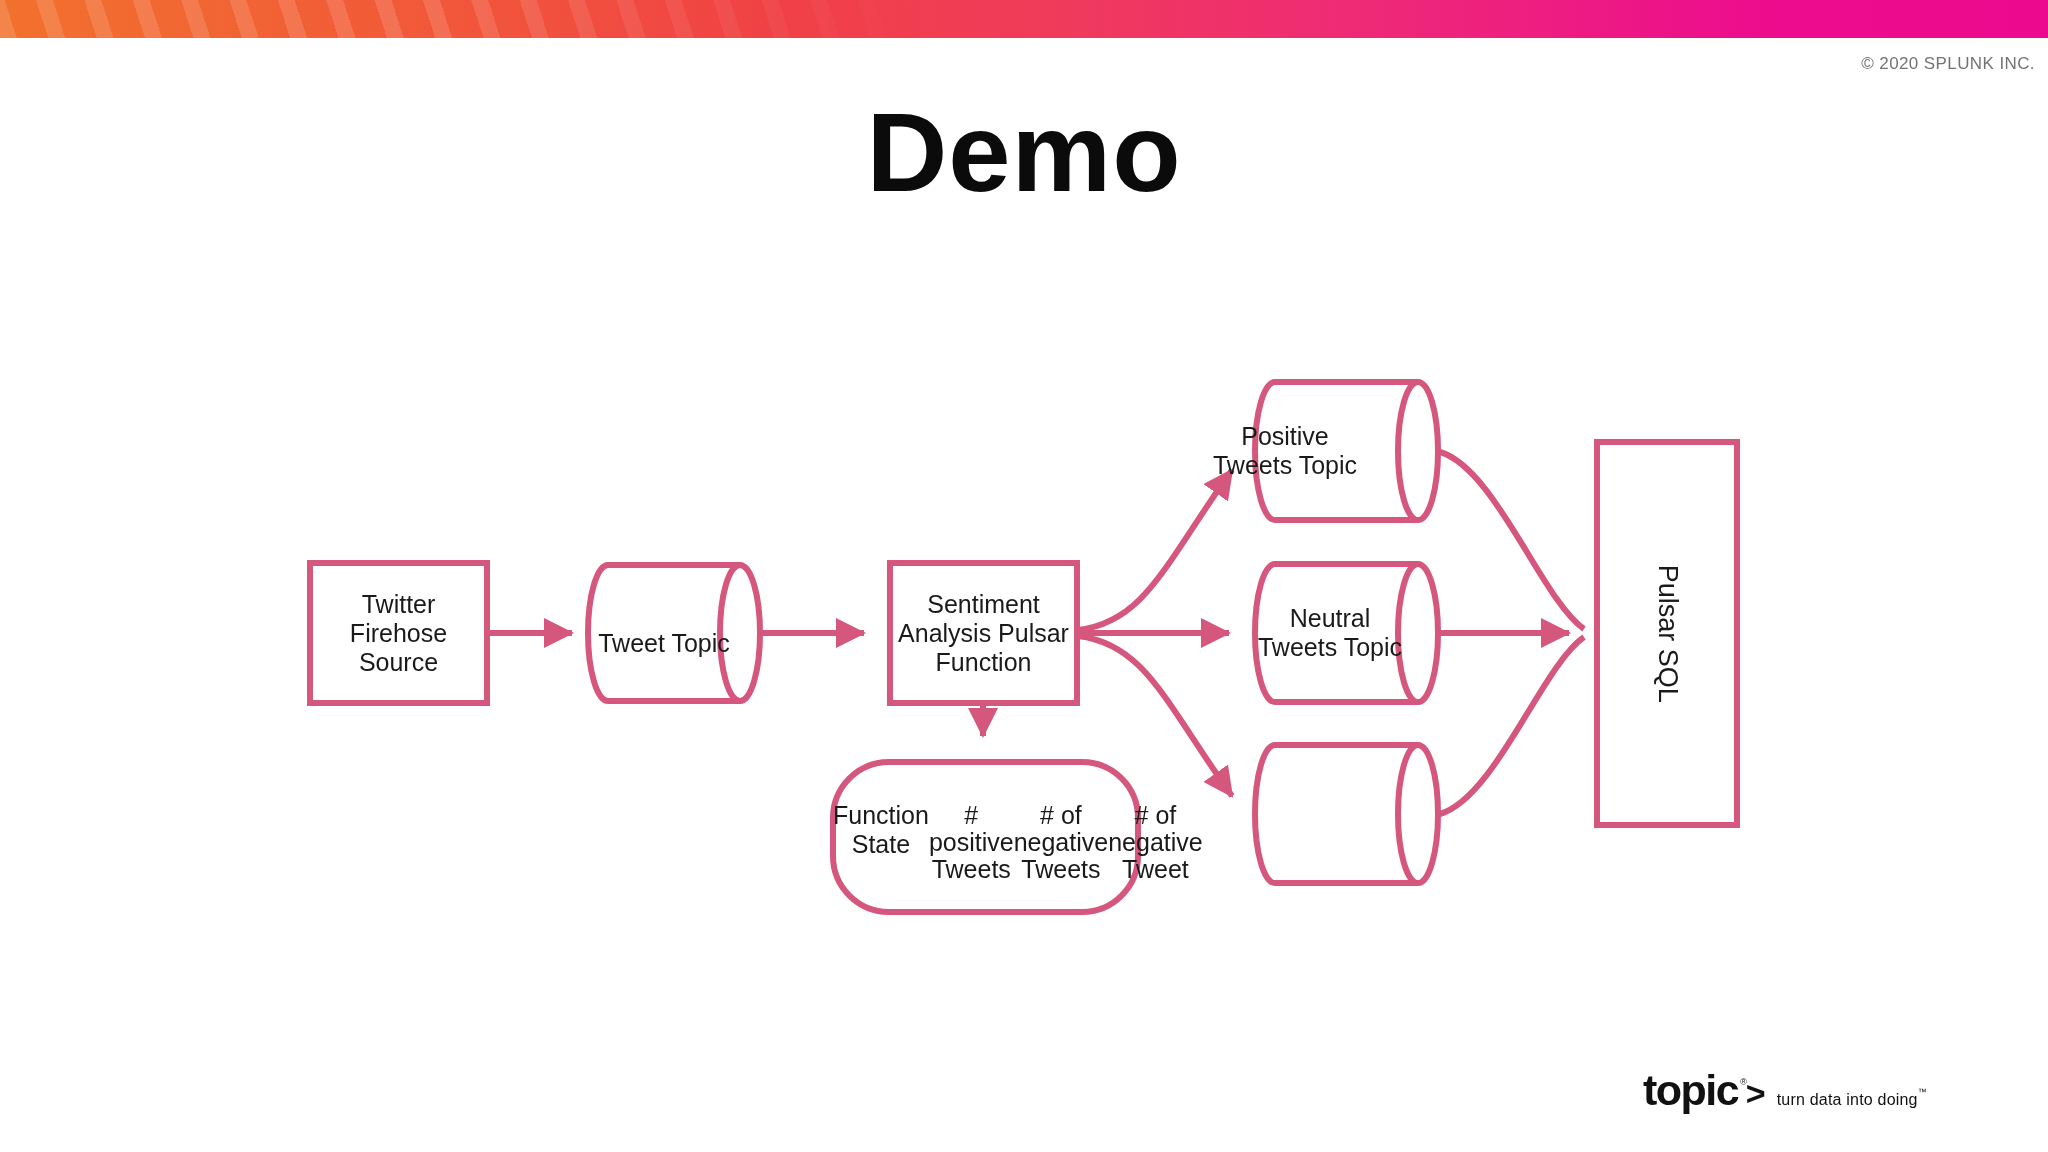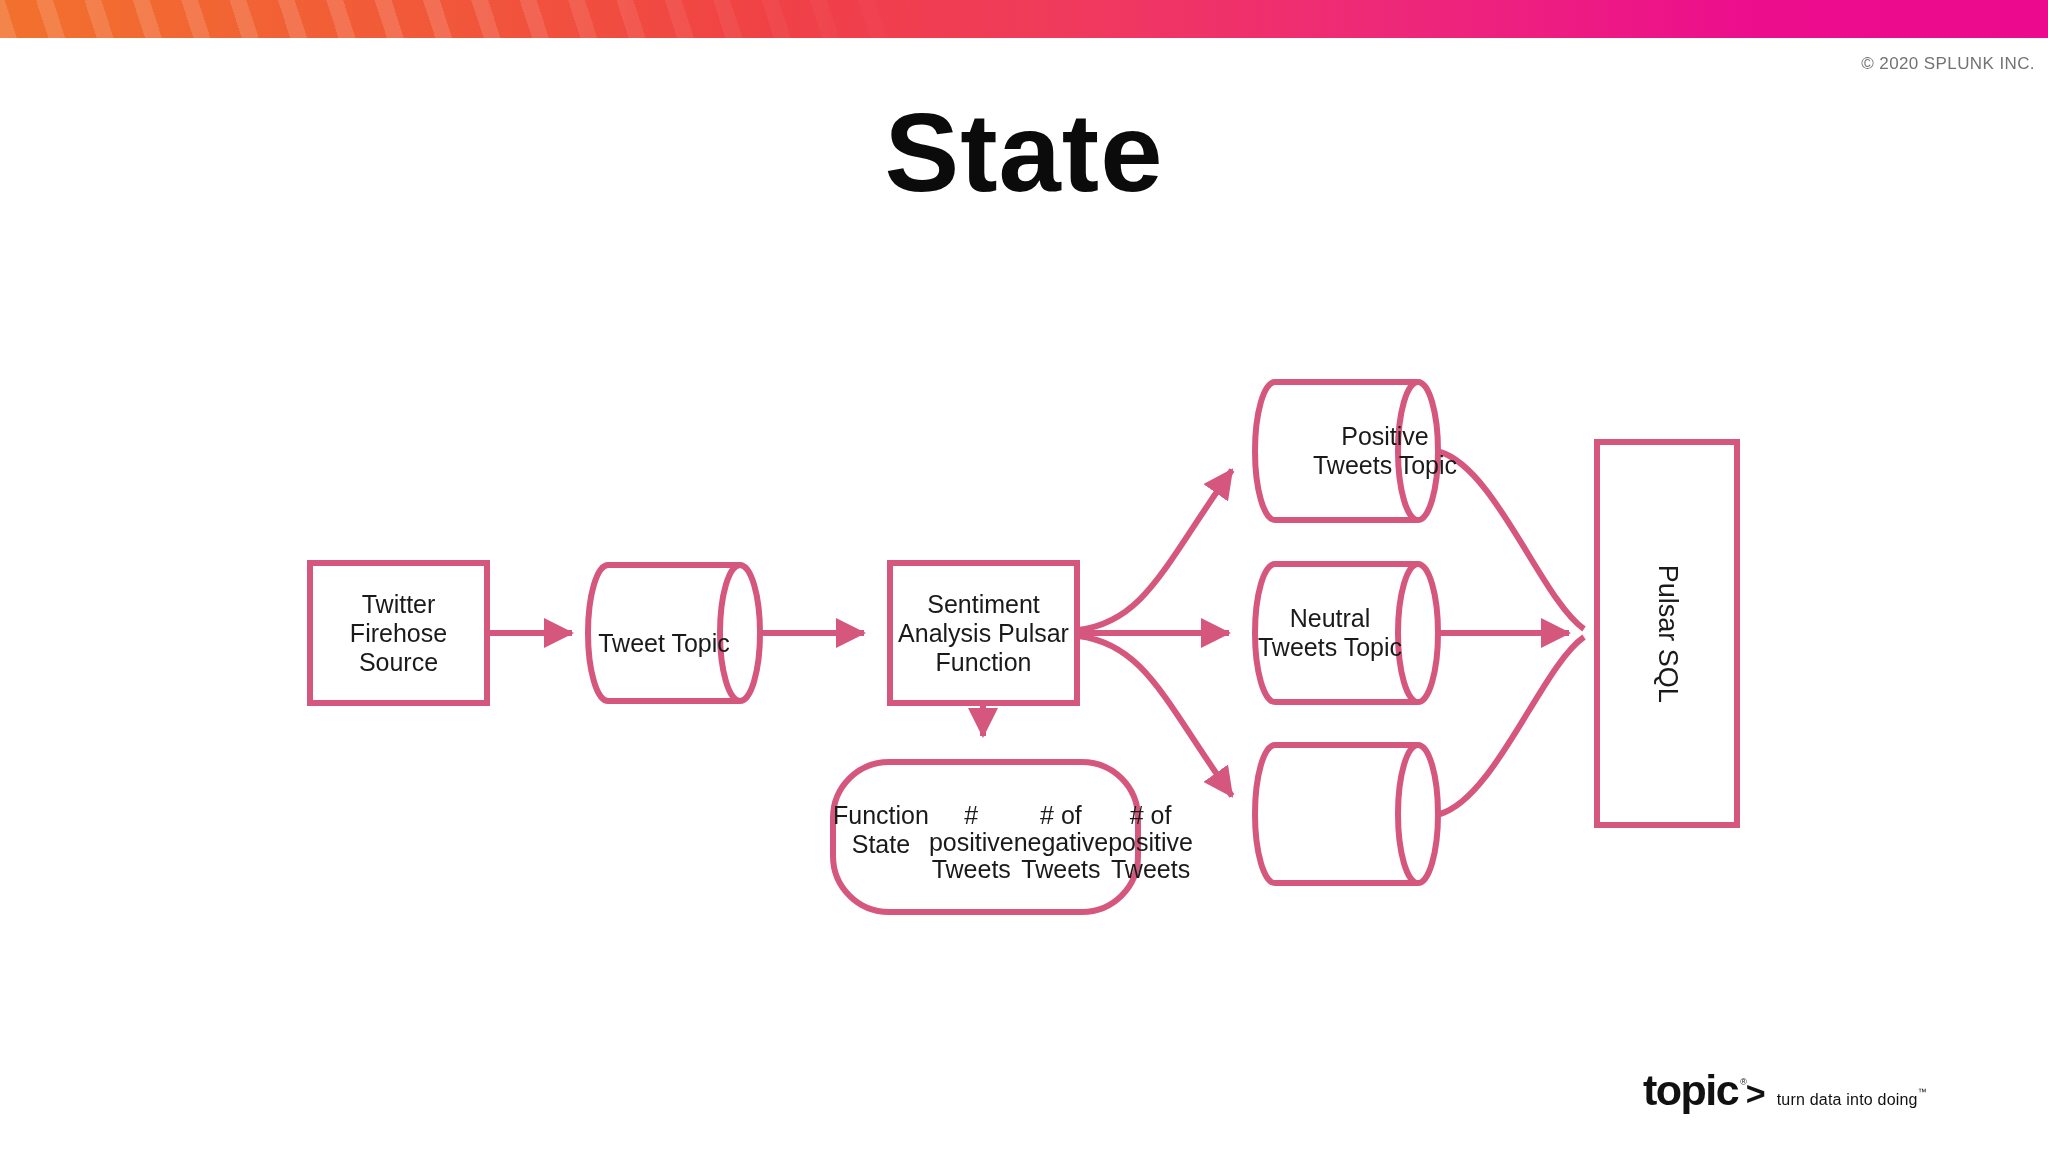--- a/index.html
+++ b/index.html
@@ -42,21 +42,21 @@
   .diagram-svg { position: absolute; left: 0; top: 0; }
 
   .lbl {
     position: absolute; display: flex; align-items: center; justify-content: center;
     text-align: center; white-space: pre-line;
     font-size: 25px; line-height: 1.16; color: #1a1a1a;
   }
   .lbl-twitter   { left: 310px;  top: 563px; width: 177px; height: 140px; }
   .lbl-tweet     { left: 588px;  top: 563px; width: 152px; height: 160px; }
   .lbl-sentiment { left: 890px;  top: 563px; width: 187px; height: 140px; }
-  .lbl-positive  { left: 1310px; top: 382px; width: 150px; height: 138px; }
+  .lbl-positive  { left: 1210px; top: 382px; width: 150px; height: 138px; }
   .lbl-neutral   { left: 1255px; top: 564px; width: 150px; height: 138px; }
   .lbl-negative  { left: 1255px; top: 745px; width: 150px; height: 138px; }
 
   .lbl-pulsar { left: 1597px; top: 442px; width: 140px; height: 383px; }
   .lbl-pulsar span { transform: rotate(90deg); white-space: nowrap; font-size: 27px; }
 
   .state-block {
     position: absolute; left: 833px; top: 762px; width: 305px; height: 150px;
     display: flex; flex-direction: row; align-items: center;
     padding-top: 10px; box-sizing: border-box;
@@ -80,21 +80,21 @@
 <body>
 
 <div class="stage">
 
   <div class="topbar">
     <div class="topbar-stripes"></div>
   </div>
 
   <div class="copyright">© 2020 SPLUNK INC.</div>
 
-  <div class="slide-title">State</div>
+  <div class="slide-title">Demo</div>
 
   <svg class="diagram-svg" width="2048" height="1152" viewBox="0 0 2048 1152">
     <defs>
       <marker id="arrow" viewBox="0 0 6 6" refX="5.6" refY="3" markerWidth="5" markerHeight="5" orient="auto-start-reverse">
         <path d="M0,0 L6,3 L0,6 Z" fill="#d5577d"></path>
       </marker>
     </defs>
 
     <g stroke="#d5577d" stroke-width="6" fill="none">
       <path d="M487,633 H572" marker-end="url(#arrow)"></path>
@@ -137,21 +137,21 @@
   <div class="lbl lbl-tweet">Tweet Topic</div>
 
   <div class="lbl lbl-sentiment">Sentiment
 Analysis Pulsar
 Function</div>
 
   <div class="state-block">
     <div class="state-title">Function State</div>
     <div class="state-item"># positive Tweets</div>
     <div class="state-item"># of negative Tweets</div>
-    <div class="state-item"># of positive Tweets</div>
+    <div class="state-item"># of negative Tweet</div>
   </div>
 
   <div class="lbl lbl-positive">Positive
 Tweets Topic</div>
 
   <div class="lbl lbl-neutral">Neutral
 Tweets Topic</div>
 
 
   <div class="lbl lbl-pulsar">

